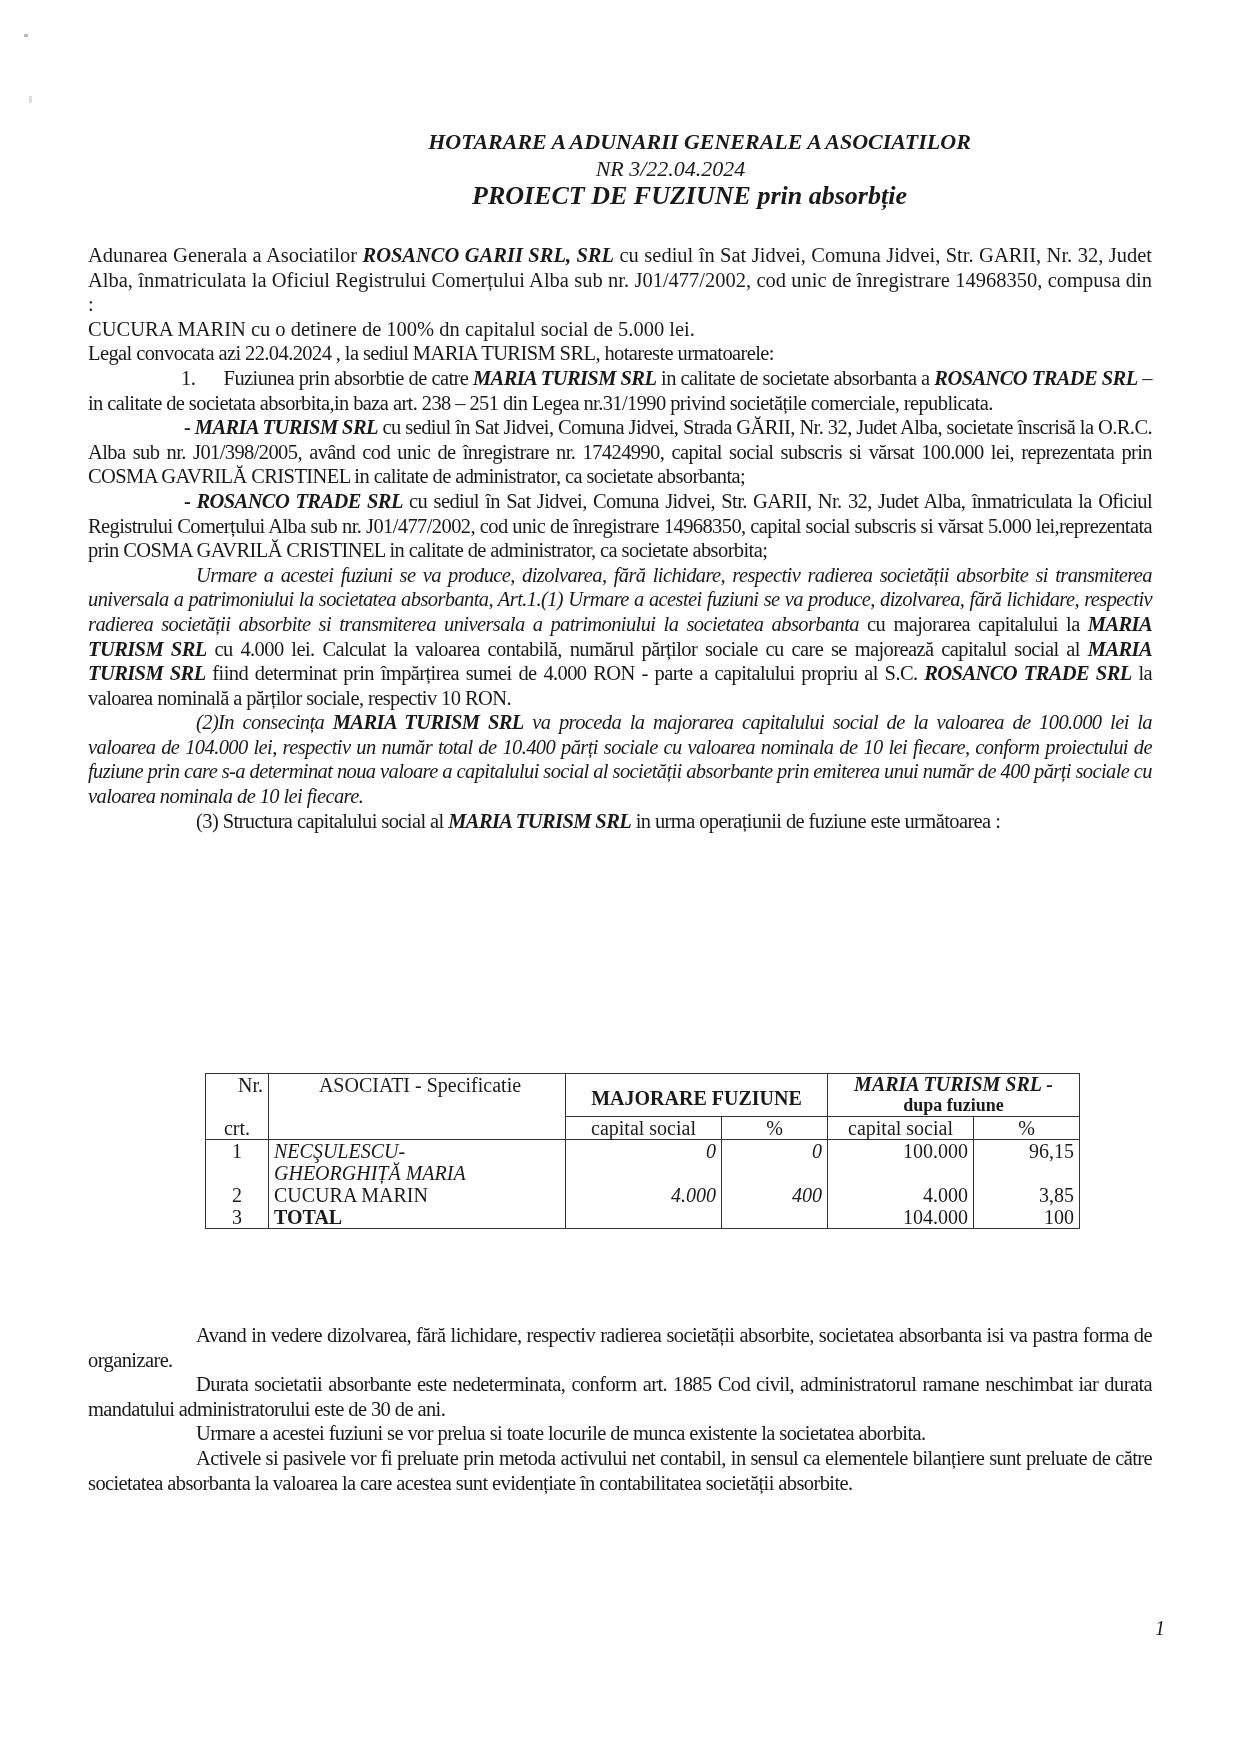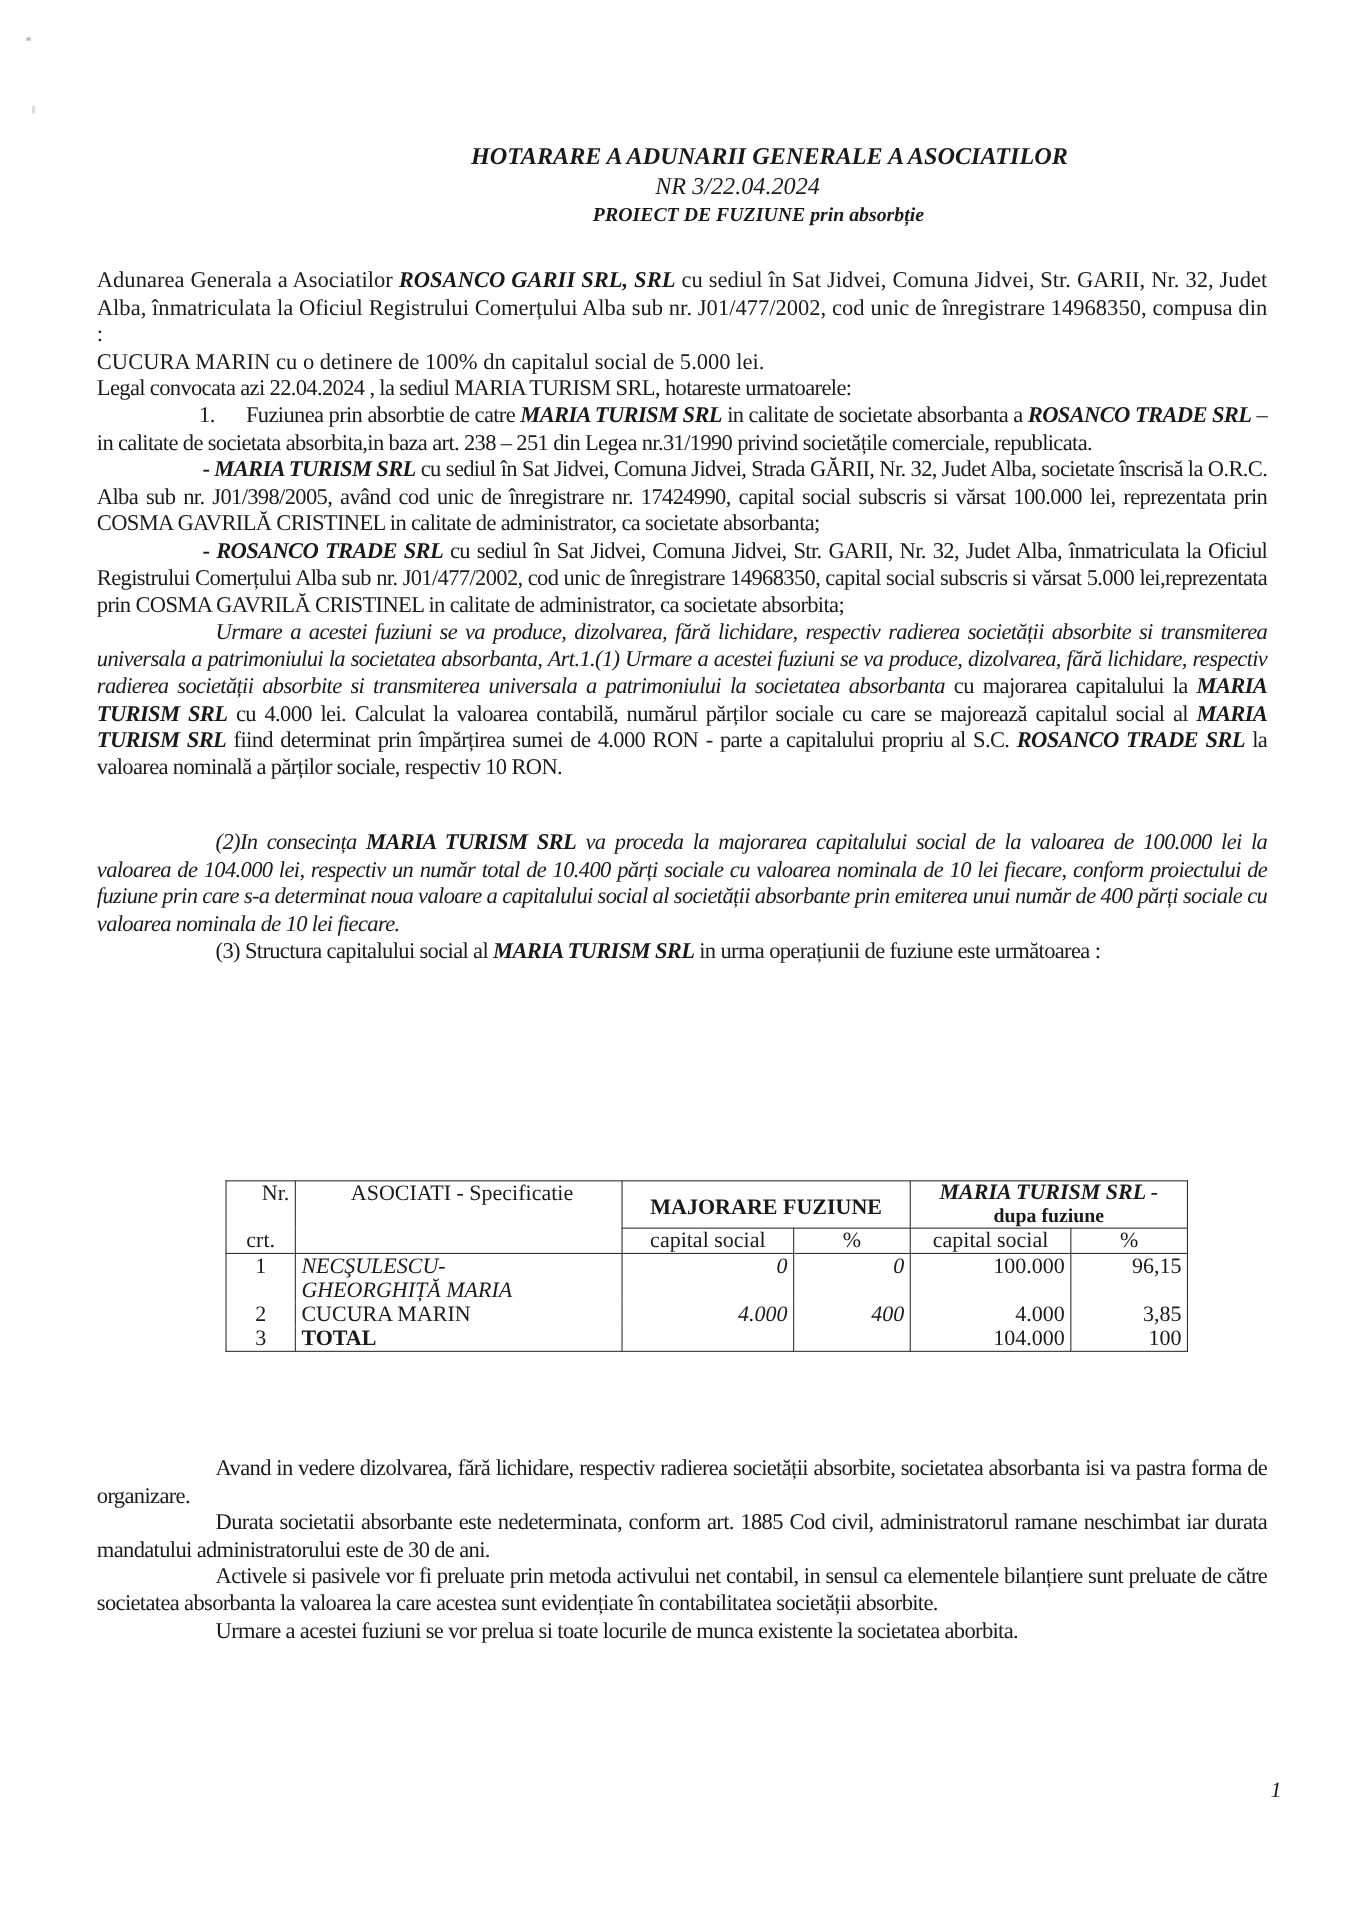--- a/index.html
+++ b/index.html
@@ -5,28 +5,28 @@
   html, body { margin: 0; padding: 0; background: #ffffff; }
   body {
     width: 1239px; height: 1754px; position: relative; overflow: hidden;
     font-family: "Liberation Serif", "DejaVu Serif", serif;
     color: #1a1a1a;
   }
   .page { position: absolute; left: 0; top: 0; width: 1239px; height: 1754px; }
   .header { position: absolute; left: 0; top: 128px; width: 100%; text-align: center; }
   .header .t1 { font-size: 22px; font-weight: bold; font-style: italic; line-height: 27px; padding-left: 160px; }
   .header .t2 { font-size: 22px; font-style: italic; line-height: 27px; padding-left: 102px; }
-  .header .t3 { font-size: 18px; font-weight: bold; font-style: italic; line-height: 27px; padding-left: 140px; text-align: center; }
+  .header .t3 { font-size: 26px; font-weight: bold; font-style: italic; line-height: 27px; padding-left: 140px; text-align: center; }
 
   .body { position: absolute; left: 88px; top: 243px; width: 1064px; font-size: 20.5px; line-height: 24.6px; }
   .p { margin: 0; text-align: justify; }
   .ind { text-indent: 108px; }
   .ind2 { text-indent: 96px; }
   .b { font-weight: bold; }
-  .i { font-style: italic; margin-top: 44px; }
+  .i { font-style: italic; }
   .bi { font-weight: bold; font-style: italic; }
   .cond { font-family: "Liberation Sans Narrow", "Liberation Serif", serif; }
   .narrow { letter-spacing: -0.6px; }
 
   table.cap {
     position: absolute; left: 205px; top: 1073px; border-collapse: collapse;
     font-size: 20px; line-height: 22px;
   }
   table.cap td { border: 1.5px solid #333; padding: 0 5px; vertical-align: top; }
   table.cap .c { text-align: center; }
@@ -127,18 +127,18 @@
       <td class="r i" style="border-top:none;"></td>
       <td class="r" style="border-top:none;font-family:Liberation Serif, serif;">104.000</td>
       <td class="r" style="border-top:none;">100</td>
     </tr>
   </tbody>
     </table>
 
   <div class="after">
     <p class="p ind cond narrow">Avand in vedere dizolvarea, fără lichidare, respectiv radierea  societății absorbite, societatea absorbanta isi va pastra forma de organizare.</p>
     <p class="p ind cond narrow">Durata societatii absorbante este nedeterminata, conform art. 1885 Cod civil, administratorul ramane neschimbat iar durata mandatului administratorului este de 30 de ani.</p>
+    <p class="p ind cond narrow">Urmare a acestei fuziuni se vor prelua si toate locurile de munca existente la societatea aborbita.</p>
     <p class="p ind cond narrow">Activele si pasivele vor fi preluate prin metoda activului net contabil, in sensul ca elementele bilanțiere sunt preluate de către societatea absorbanta la valoarea la care acestea sunt  evidențiate în contabilitatea societății absorbite.</p>
-    <p class="p ind cond narrow">Urmare a acestei fuziuni se vor prelua si toate locurile de munca existente la societatea aborbita.</p>
   </div>
 
   <div class="pageno">1</div>
 </div>
 
 </body></html>

